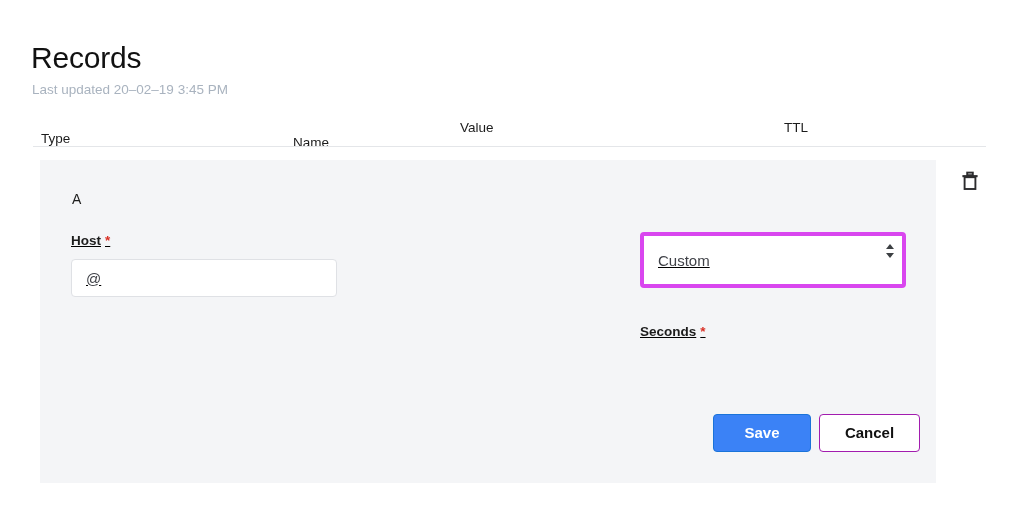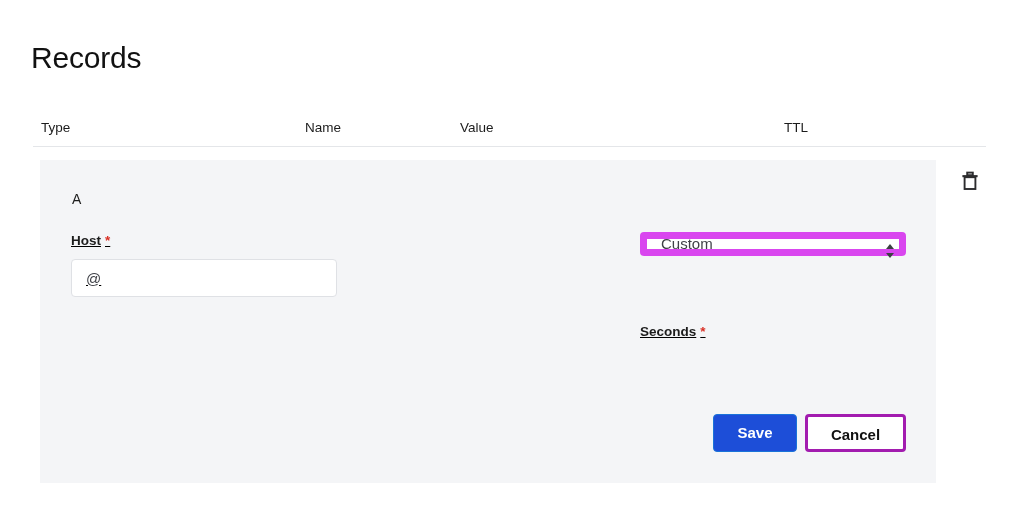--- a/index.html
+++ b/index.html
@@ -54,22 +54,22 @@
   }
   .col-head {
     position: absolute;
     top: 0;
     font-size: 13.5px;
     font-weight: 400;
     color: #1c1c1c;
     line-height: 20px;
     white-space: nowrap;
   }
-  .col-type  { left: 8px; }
-  .col-name  { left: 272px; }
+  .col-type  { left: 8px; margin-top: 11px; }
+  .col-name  { left: 260px; margin-top: 15px; }
   .col-value { left: 427px; }
   .col-ttl   { left: 751px; }
 
   .head-divider {
     position: absolute;
     left: 33px;
     top: 146px;
     width: 953px;
     height: 1px;
     background: #e4e6e9;
@@ -137,23 +137,23 @@
   .text-input::placeholder { color: #9aa0a6; }
 
   .select-wrap {
     position: relative;
     width: 266px;
     height: 38px;
   }
   .select-input {
     display: block;
     width: 266px;
-    height: 24px;
+    height: 56px;
     padding: 0 34px 0 14px;
-    border: 7px solid #d946ef;
+    border: 4px solid #d946ef;
     border-radius: 4px;
     background: #ffffff;
     font-family: "Liberation Sans", sans-serif;
     font-size: 15px;
     color: #404248;
     line-height: 36px;
     appearance: none;
     -webkit-appearance: none;
     outline: none;
   }
@@ -180,29 +180,29 @@
     border-radius: 4px;
     font-family: "Liberation Sans", sans-serif;
     font-size: 15px;
     font-weight: 700;
     cursor: pointer;
     line-height: 36px;
     padding: 0;
     text-align: center;
   }
   .btn-save {
-    width: 84px;
-    background: #1d4ed8;
+    width: 98px;
+    background: #3b82f6;
     border: 1px solid #1a73d9;
     color: #ffffff;
   }
   .btn-cancel {
     width: 101px;
     background: #ffffff;
-    border: 3px solid #a21caf;
+    border: 1px solid #a21caf;
     color: #111111;
   }
 
   
   .delete-btn {
     position: absolute;
     left: 958px;
     top: 169px;
     width: 24px;
     height: 24px;
@@ -213,20 +213,21 @@
     line-height: 0;
   }
 </style>
 </head>
 <body>
 
 <div id="page">
 
   <h1 class="page-title">Records</h1>
 
+  <div class="last-updated">Last updated 20–02–19 3:45 PM</div>
 
   <div class="table-head">
     <div class="col-head col-type">Type</div>
     <div class="col-head col-name">Name</div>
     <div class="col-head col-value">Value</div>
     <div class="col-head col-ttl">TTL</div>
   </div>
   <div class="head-divider"></div>
 
   <div class="record-panel">

